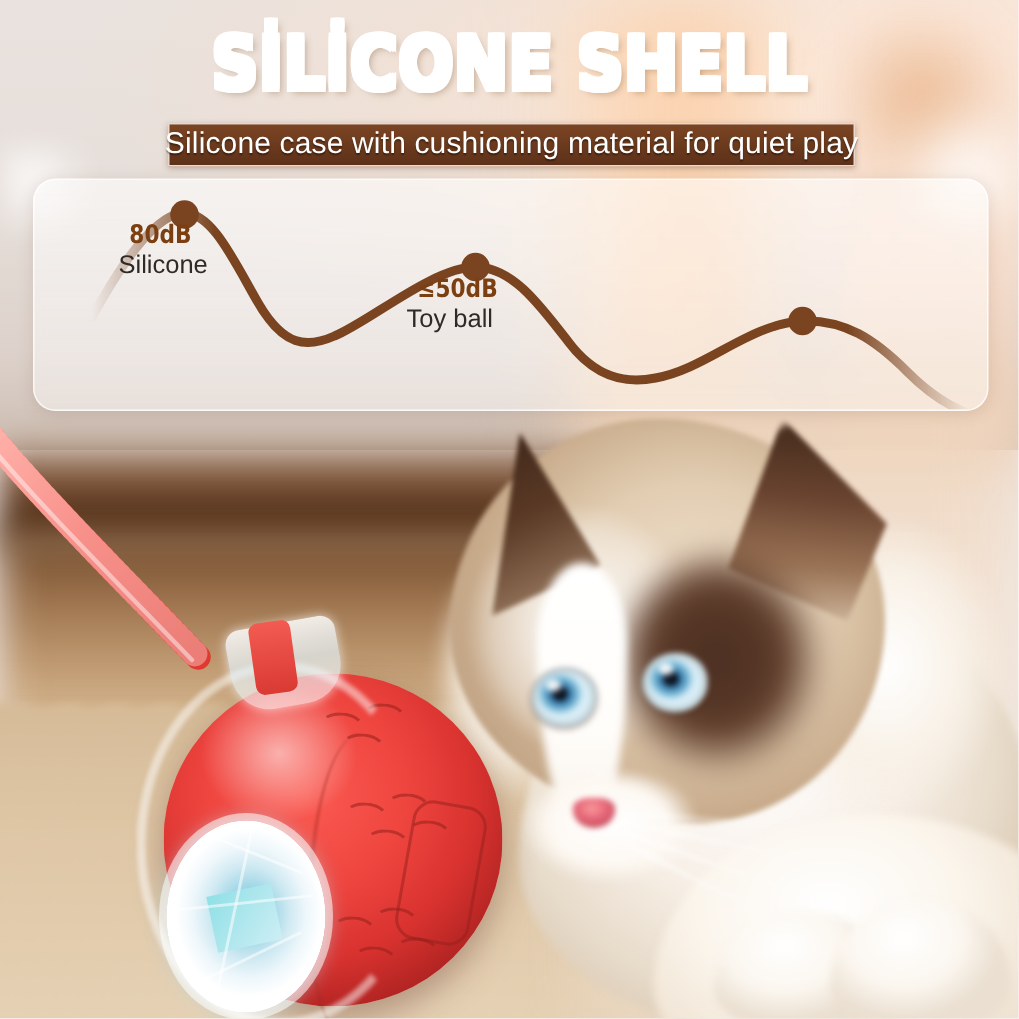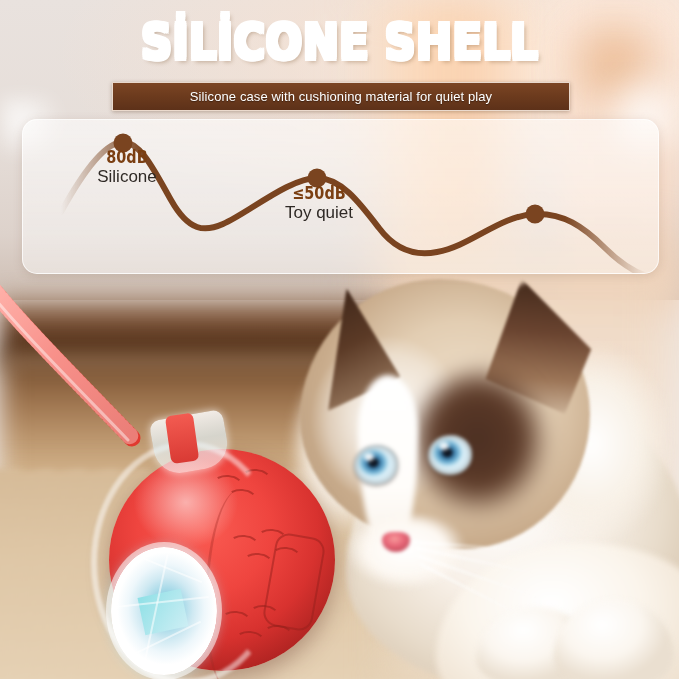--- a/index.html
+++ b/index.html
@@ -261,39 +261,39 @@
       3px 3px 5px rgba(110,70,30,.35);
   }
   .subtitle-bar{
     position:absolute;left:112px;top:82px;width:456px;height:27px;
     background:linear-gradient(180deg,#7b4524 0%,#6b3a1d 52%,#5d3119 100%);
     border:1px solid rgba(255,245,235,.85);
     box-shadow:0 1px 4px rgba(80,45,20,.35);
     display:flex;align-items:center;justify-content:center;
   }
   .subtitle{
-    color:#ffffff;font-size:13px;font-weight:400;
+    color:#ffffff;font-size:20px;font-weight:400;
     font-family:"Liberation Sans",sans-serif;
     letter-spacing:.1px;white-space:nowrap;
     text-shadow:0 1px 1px rgba(0,0,0,.4);
   }
 
   
   .panel{
     position:absolute;left:22px;top:119px;width:635px;height:153px;
     border-radius:15px;
     background:linear-gradient(180deg, rgba(255,255,255,.58) 0%, rgba(255,255,255,.50) 55%, rgba(255,255,255,.46) 100%);
     border:1px solid rgba(255,255,255,.75);
     box-shadow:0 2px 10px rgba(120,90,70,.18);
     backdrop-filter:blur(2px);
     overflow:hidden;
   }
   .panel-svg{position:absolute;left:0;top:0;width:635px;height:153px;}
 
-  .pt{position:absolute;text-align:center;white-space:nowrap;}
+  .pt{position:absolute;white-space:nowrap;}
   .pt .db{
     font-family:"DejaVu Sans",sans-serif;
     font-weight:700;font-size:17px;line-height:19px;
     color:#7b3f12;transform:scaleX(.85);transform-origin:center;
     display:block;
   }
   .pt .nm{
     font-family:"Liberation Sans",sans-serif;
     font-size:17px;line-height:20px;color:#2f2a26;display:block;
   }
@@ -421,18 +421,18 @@
       <circle cx="512" cy="94" r="9.5" fill="#7a4420"></circle>
     </svg>
 
     <div class="pt" style="left:56px;top:28px;width:96px;">
       <span class="db">80dB</span>
       <span class="nm">Silicone</span>
     </div>
 
     <div class="pt" style="left:248px;top:64px;width:96px;">
       <span class="db">≤50dB</span>
-      <span class="nm">Toy quiet</span>
+      <span class="nm">Toy ball</span>
     </div>
 
   </div>
 
 </div>
 
 </body></html>

